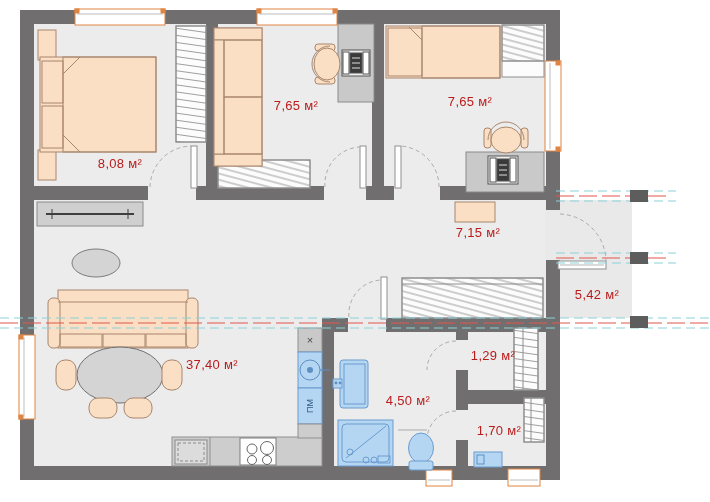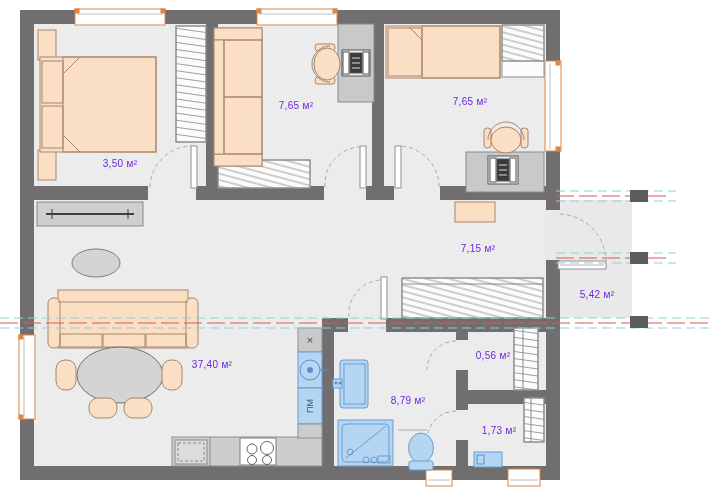--- a/index.html
+++ b/index.html
@@ -1,19 +1,19 @@
 <!DOCTYPE html>
 <html><head>
 <meta charset="utf-8">
 <style>
   html,body{margin:0;padding:0;background:#fff;}
   .stage{position:relative;width:710px;height:502px;background:#ffffff;overflow:hidden;
          font-family:"Liberation Sans","DejaVu Sans",sans-serif;}
   .stage svg{position:absolute;left:0;top:0;}
-  .room-label{position:absolute;transform:translate(-50%,-50%);font-size:10px;color:#6d28d9;
+  .room-label{position:absolute;transform:translate(-50%,-50%);font-size:13px;color:#b91c1c;
               white-space:nowrap;letter-spacing:.3px;}
   .appliance-label{position:absolute;left:298px;top:388px;width:24px;height:36px;
                    display:flex;align-items:center;justify-content:center;
                    font-size:9px;color:#2f5a85;}
   .appliance-label span{writing-mode:vertical-rl;transform:rotate(180deg);}
   .vent-label{position:absolute;left:298px;top:328px;width:24px;height:24px;
               display:flex;align-items:center;justify-content:center;font-size:11px;color:#4a4a4a;}
 </style>
 </head>
 <body>
@@ -329,27 +329,27 @@
       <line x1="0" y1="323" x2="710" y2="323" stroke="#e2574e" stroke-dasharray="18 5"></line>
     </g>
   </g>
   <g fill="#5d5d5d">
     <rect x="630" y="190" width="18" height="12"></rect>
     <rect x="630" y="252" width="18" height="12"></rect>
     <rect x="630" y="316" width="18" height="12"></rect>
   </g>
 </svg>
 
-  <div class="room-label" style="left:120px;top:163px">3,50 м²</div>
+  <div class="room-label" style="left:120px;top:163px">8,08 м²</div>
   <div class="room-label" style="left:296px;top:105px">7,65 м²</div>
   <div class="room-label" style="left:470px;top:101px">7,65 м²</div>
-  <div class="room-label" style="left:478px;top:248px">7,15 м²</div>
+  <div class="room-label" style="left:478px;top:232px">7,15 м²</div>
   <div class="room-label" style="left:597px;top:294px">5,42 м²</div>
   <div class="room-label" style="left:212px;top:364px">37,40 м²</div>
-  <div class="room-label" style="left:493px;top:355px">0,56 м²</div>
-  <div class="room-label" style="left:408px;top:400px">8,79 м²</div>
-  <div class="room-label" style="left:499px;top:430px">1,73 м²</div>
+  <div class="room-label" style="left:493px;top:355px">1,29 м²</div>
+  <div class="room-label" style="left:408px;top:400px">4,50 м²</div>
+  <div class="room-label" style="left:499px;top:430px">1,70 м²</div>
 
   <div class="appliance-label">
       <span>ПМ</span>
     </div>
   <div class="vent-label">×</div>
 </div>
 
 </body></html>

